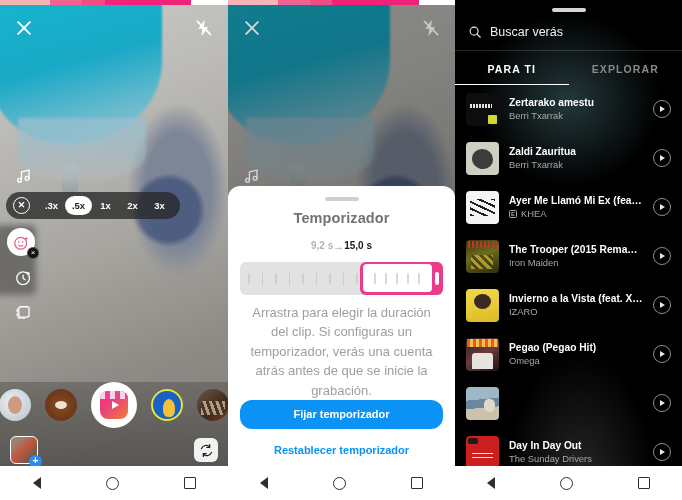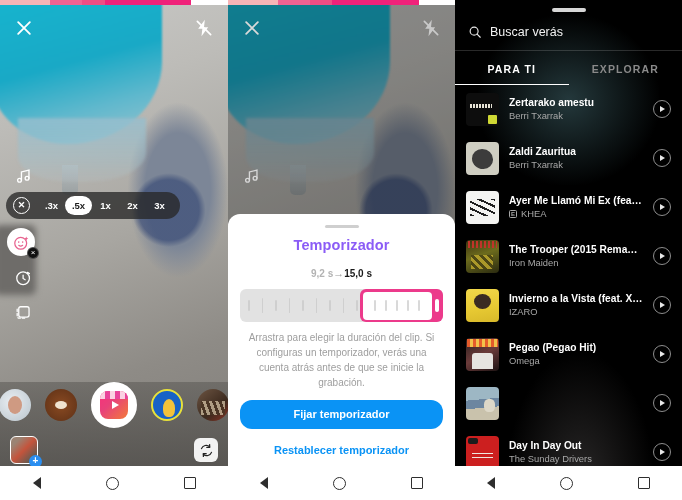--- a/index.html
+++ b/index.html
@@ -158,21 +158,21 @@
   }
   .nav-back { width:0; height:0; border-right:8px solid #2e2e2e;
               border-top:6px solid transparent; border-bottom:6px solid transparent; }
   .nav-home { width:13px; height:13px; border-radius:50%; border:1.6px solid #2e2e2e; }
   .nav-rec  { width:12px; height:12px; border:1.6px solid #2e2e2e; border-radius:1px; }
   .sheet {
     position:absolute; left:0; bottom:34px; width:100%; z-index:10;
     background:#fff; border-radius:12px 12px 0 0; padding:8px 12px 10px;
   }
   .sheet-grab { width:34px; height:3.5px; border-radius:2px; background:#cfcfcf; margin:3px auto 9px; }
-  .sheet-title { text-align:center; font-size:14.5px; font-weight:700; color:#8b5cf6; letter-spacing:.1px; }
+  .sheet-title { text-align:center; font-size:14.5px; font-weight:700; color:#737373; letter-spacing:.1px; }
   .dur-row {
     display:flex; align-items:center; justify-content:center; margin:14px 0 10px;
     font-size:10px; font-weight:700;
   }
   .dur-from { color:#b3b3b3; }
   .dur-arrow { color:#9a9a9a; font-size:11px; }
   .dur-to { color:#1a1a1a; }
   .slider { position:relative; height:33px; margin:2px 0 6px; display:flex; }
   .slider-track {
     flex:1; background:#e2e2e2; border-radius:6px; position:relative;
@@ -185,22 +185,22 @@
     background:#ec3a8b; border-radius:6px;
     display:flex; align-items:center; padding:2.5px;
   }
   .slider-sel-inner {
     flex:1; height:28px; background:#fff; border-radius:4px;
     display:flex; align-items:center; justify-content:space-around; padding:0 7px;
   }
   .slider-sel-inner .tick { background:#d9d9d9; }
   .slider-handle { width:4px; height:13px; background:#fff; border-radius:2px; margin:0 2px 0 3px; }
   .sheet-help {
-    text-align:center; font-size:10px; line-height:1.5; color:#9e9e9e;
-    padding:2px 6px 0; margin-bottom:10px;
+    text-align:center; font-size:13px; line-height:1.5; color:#9e9e9e;
+    padding:2px 6px 0; 
   }
   .btn-primary {
     display:block; width:100%; height:29px; line-height:29px; text-align:center;
     background:#0a93f5; color:#fff; border-radius:12px; font-size:11px; font-weight:700;
   }
   .btn-link {
     display:block; width:100%; text-align:center; color:#0a93f5;
     font-size:11px; font-weight:700; margin-top:15px;
   }
   .music-bg { position:absolute; inset:0; background:#000; }

